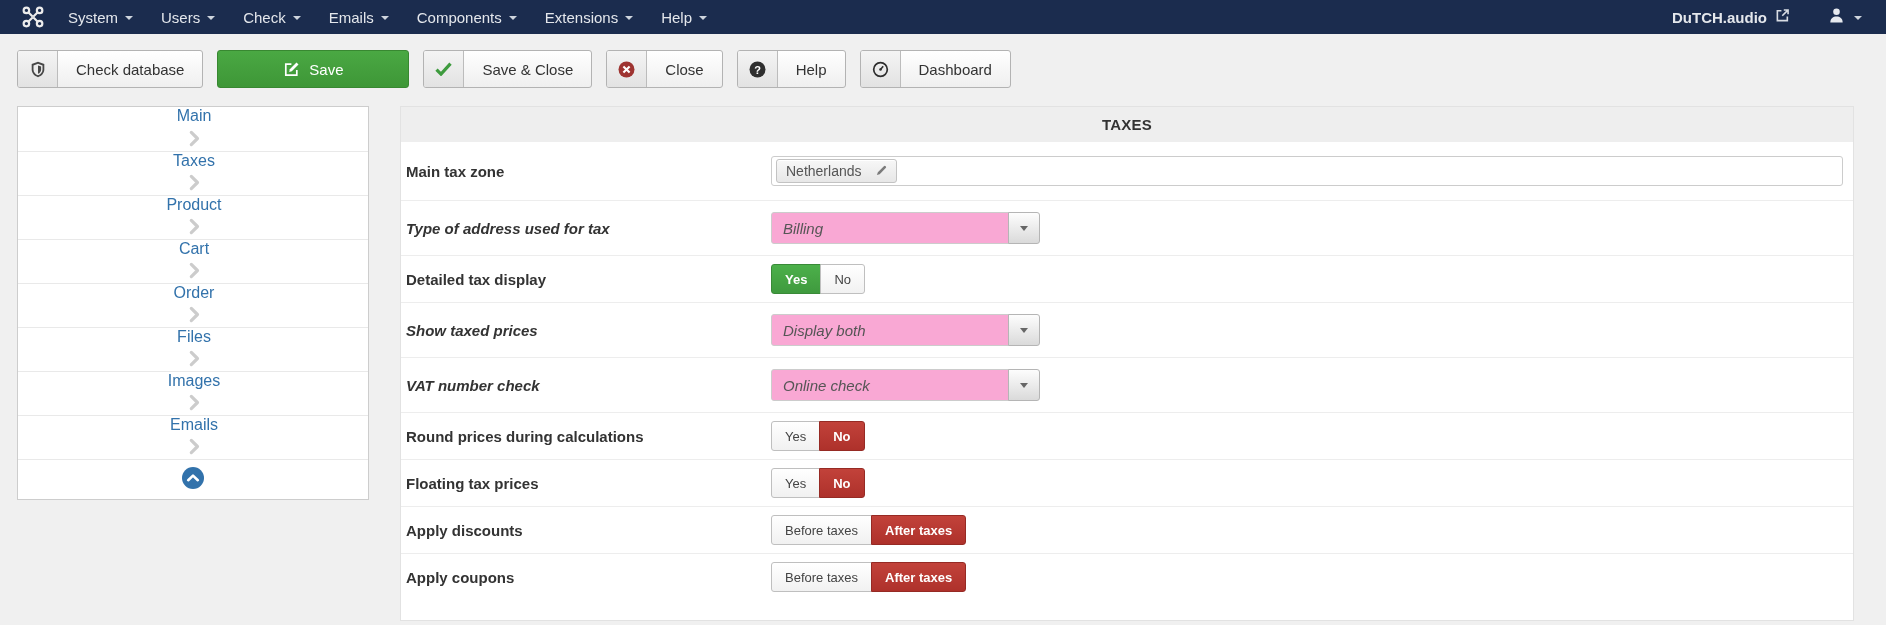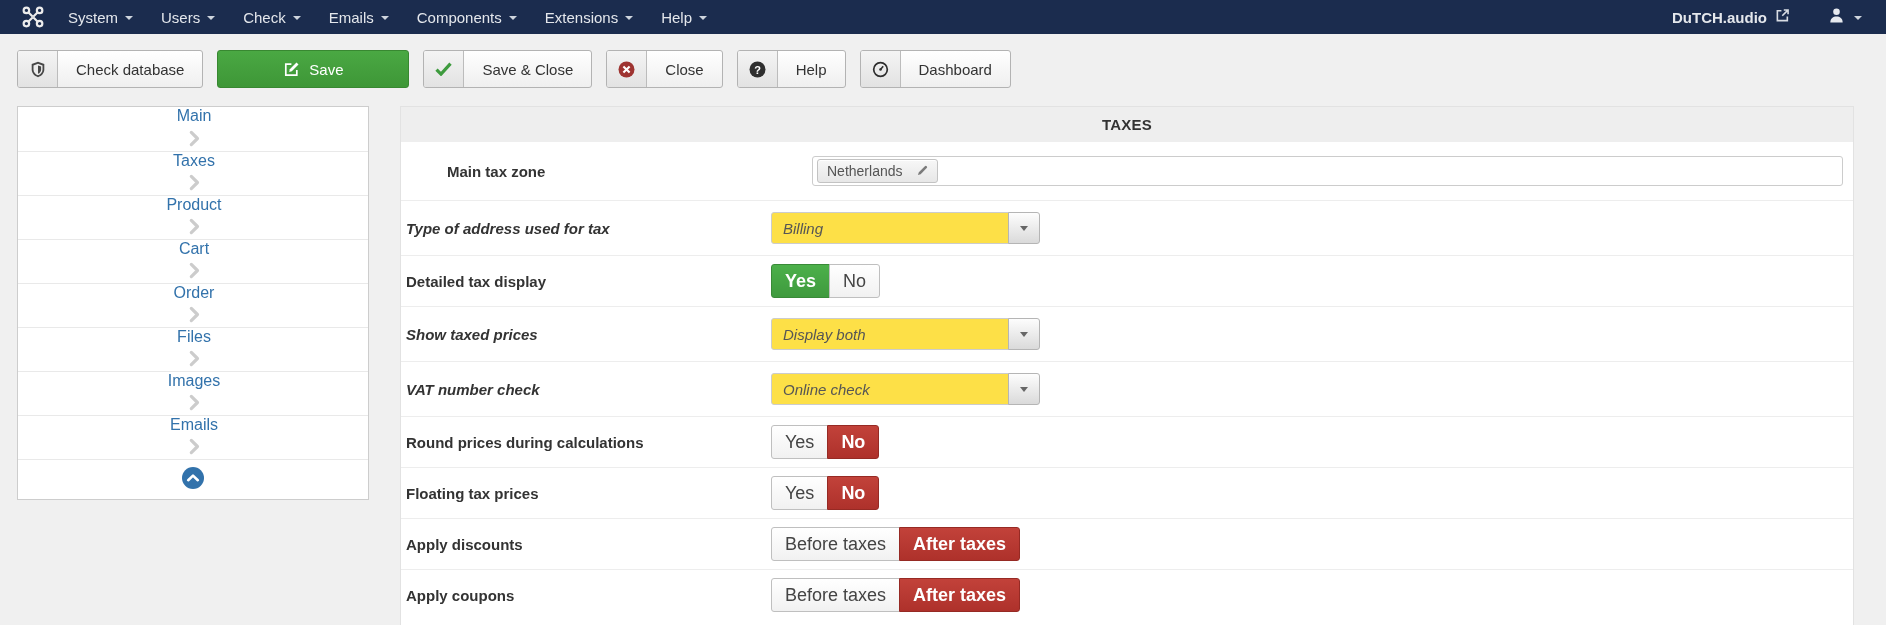--- a/index.html
+++ b/index.html
@@ -32,35 +32,35 @@
   
   .sidebar{width:352px;background:#fff;border:1px solid #cdcdcd;flex-shrink:0;}
   .side-item{height:44px;display:flex;align-items:center;justify-content:space-between;padding:0 24px 0 26px;color:#3272ab;font-size:16px;border-top:1px solid #e9e9e9;cursor:pointer;flex-direction:column;}
   .side-item:first-child{border-top:none;}
   .side-collapse{height:40px;border-top:1px solid #e9e9e9;display:flex;align-items:center;justify-content:center;cursor:pointer;}
   
   .panel{flex:1;background:#fff;border:1px solid #e2e2e2;padding-bottom:20px;}
   .panel-head{height:35px;background:#eeeeee;display:flex;align-items:center;justify-content:center;font-weight:700;font-size:15px;color:#333;letter-spacing:.2px;}
   .form-row{display:flex;align-items:center;padding:8px 10px 8px 5px;border-top:1px solid #ededed;}
   .rows .form-row:first-child{border-top:none;}
-  .row-tags{padding-top:14px;padding-bottom:14px;margin-left:41px;}
+  .row-tags{padding-top:14px;padding-bottom:14px;}
   .row-select{padding-top:11px;padding-bottom:11px;font-style:italic;}
   .row-toggle{padding-top:8px;padding-bottom:8px;}
   .row-label{width:365px;flex-shrink:0;font-weight:700;font-size:15px;color:#333;}
   
   .tags-field{flex:1;border:1px solid #ccc;border-radius:3px;background:#fff;min-height:30px;display:flex;align-items:center;padding:2px 4px;cursor:text;}
   .chip{display:inline-flex;align-items:center;gap:14px;background:linear-gradient(#f7f7f7,#e7e7e7);border:1px solid #c3c3c3;border-radius:3px;padding:3px 9px;font-size:14px;color:#555;box-shadow:inset 0 1px 0 #fff;}
   
   .select{display:inline-flex;height:32px;cursor:pointer;}
-  .sel-text{width:238px;border:1px solid #ccc;border-radius:3px 0 0 3px;background:#fde047;display:flex;align-items:center;padding:0 11px;font-size:15px;color:#555;}
+  .sel-text{width:238px;border:1px solid #ccc;border-radius:3px 0 0 3px;background:#f9a8d4;display:flex;align-items:center;padding:0 11px;font-size:15px;color:#555;}
   .sel-btn{width:32px;margin-left:-1px;border:1px solid #b5b5b5;border-radius:0 3px 3px 0;background:linear-gradient(#fdfdfd,#dadada);display:flex;align-items:center;justify-content:center;}
   .sel-caret{display:inline-block;width:0;height:0;border-left:4px solid transparent;border-right:4px solid transparent;border-top:5px solid #666;}
   
   .btn-group{display:inline-flex;}
-  .tgl{height:23px;display:flex;align-items:center;padding:16px 13px;font-size:18px;border:1px solid #bfbfbf;background:linear-gradient(#ffffff,#f1f1f1);color:#444;cursor:pointer;white-space:nowrap;}
+  .tgl{height:30px;display:flex;align-items:center;padding:0 13px;font-size:13px;border:1px solid #bfbfbf;background:linear-gradient(#ffffff,#f1f1f1);color:#444;cursor:pointer;white-space:nowrap;}
   .tgl + .tgl{margin-left:-1px;}
   .tgl:first-child{border-radius:3px 0 0 3px;}
   .tgl:last-child{border-radius:0 3px 3px 0;}
   .tgl.success{background:linear-gradient(#4cb04a,#3f9a3e);border-color:#398a38;color:#fff;font-weight:700;}
   .tgl.danger{background:linear-gradient(#c2423a,#ae312b);border-color:#962a24;color:#fff;font-weight:700;}
 </style>
 </head>
 <body>
 
 <div class="navbar">

